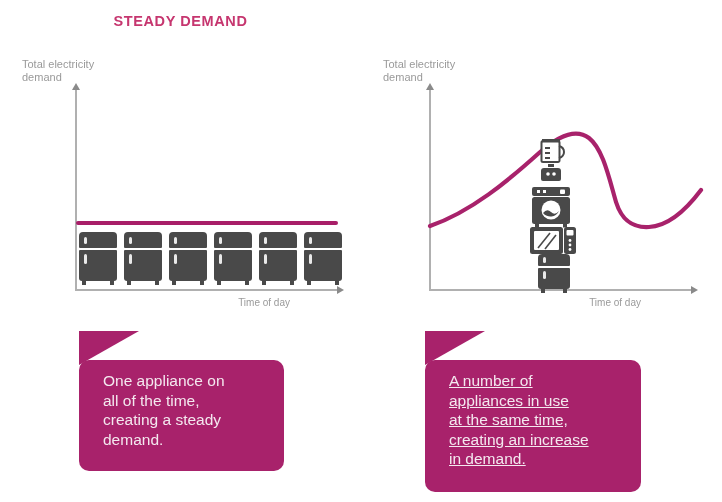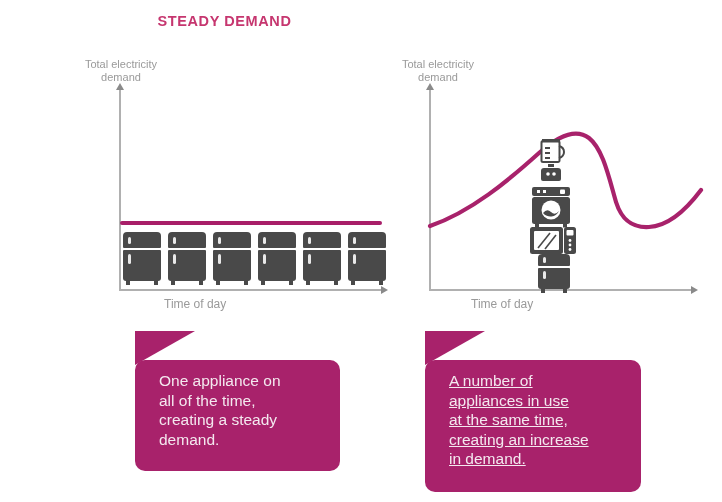--- a/index.html
+++ b/index.html
@@ -14,48 +14,47 @@
     overflow: hidden;
     font-family: "Liberation Sans", sans-serif;
     background: #ffffff;
   }
   .panel {
     position: absolute;
     top: 0;
     width: 361px;
     height: 502px;
   }
-  #panel-steady { left: 0; margin-left: 44px; }
+  #panel-steady { left: 0; }
   #panel-peak { left: 361px; }
 
   .panel-title {
     position: absolute;
     top: 13px;
     left: 0;
     width: 361px;
     text-align: center;
     font-size: 14.5px;
     font-weight: bold;
     letter-spacing: 0.6px;
     color: #c6366f;
   }
 
   .axis-label-y {
     position: absolute;
     font-size: 11px;
     color: #9a9a9a;
     line-height: 13px;
-    text-align: center;
     white-space: pre-line;
   }
   .axis-label-x {
     position: absolute;
-    font-size: 12px;
+    font-size: 10px;
     color: #9a9a9a;
-    text-align: left;
+    text-align: right;
   }
 
   .axis-line {
     position: absolute;
     background: #b0b0b0;
   }
   .axis-y { width: 1.5px; }
   .axis-x { height: 1.5px; }
 
   .arrow-up {
@@ -220,21 +219,21 @@
     <div class="body-top"></div>
       <div class="handle handle-top"></div>
     <div class="body-bottom"></div>
       <div class="handle handle-bottom"></div>
     <div class="leg leg-l"></div>
       <div class="leg leg-r"></div>
   </div>
 
   <div class="axis-label-x" style="left:120px; top:297px; width:170px;">Time of day</div>
 
-  <div class="callout" style="left:16px; top:0; width:361px; height:490px; background:none; pointer-events:none;">
+  <div class="callout" style="left:4px; top:0; width:361px; height:490px; background:none; pointer-events:none;">
     <div class="callout-tail" style="left:75px; top:331px; border-left:0 solid transparent; border-right:60px solid transparent; border-top:34px solid #a8226b;"></div>
     <div class="callout-body" style="left:75px; top:360px; width:205px; height:111px;"></div>
     <div class="callout-text" style="left:99px; top:371px; width:180px;">One appliance on
 all of the time,
 creating a steady
 demand.</div>
   </div>
 </div>
 
 <div class="panel" id="panel-peak">

